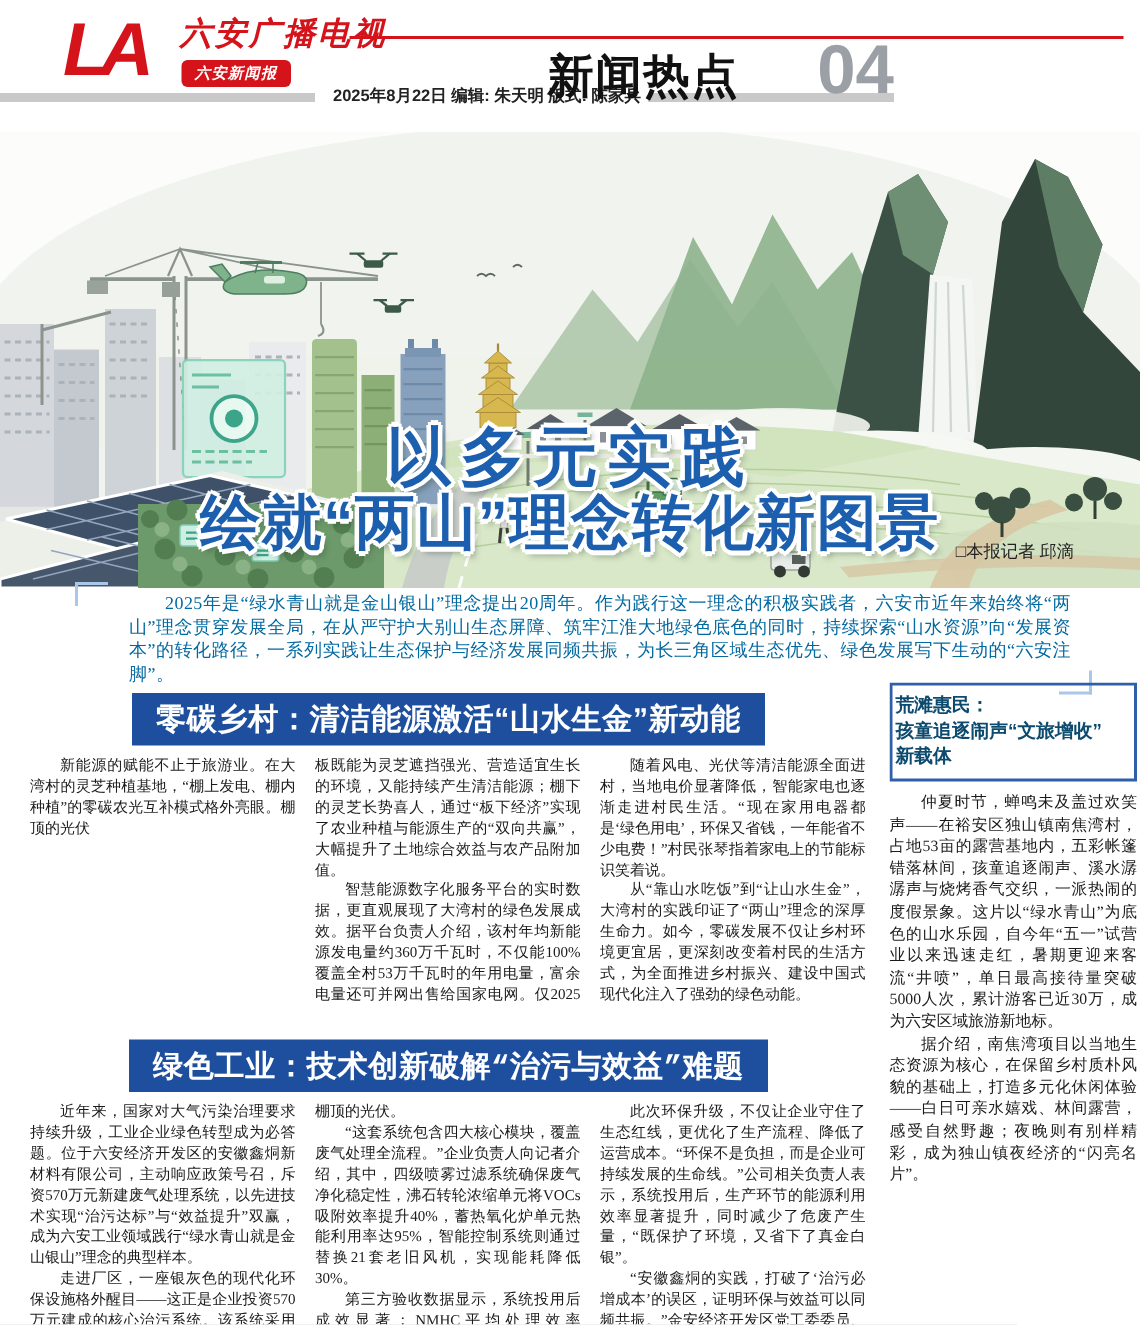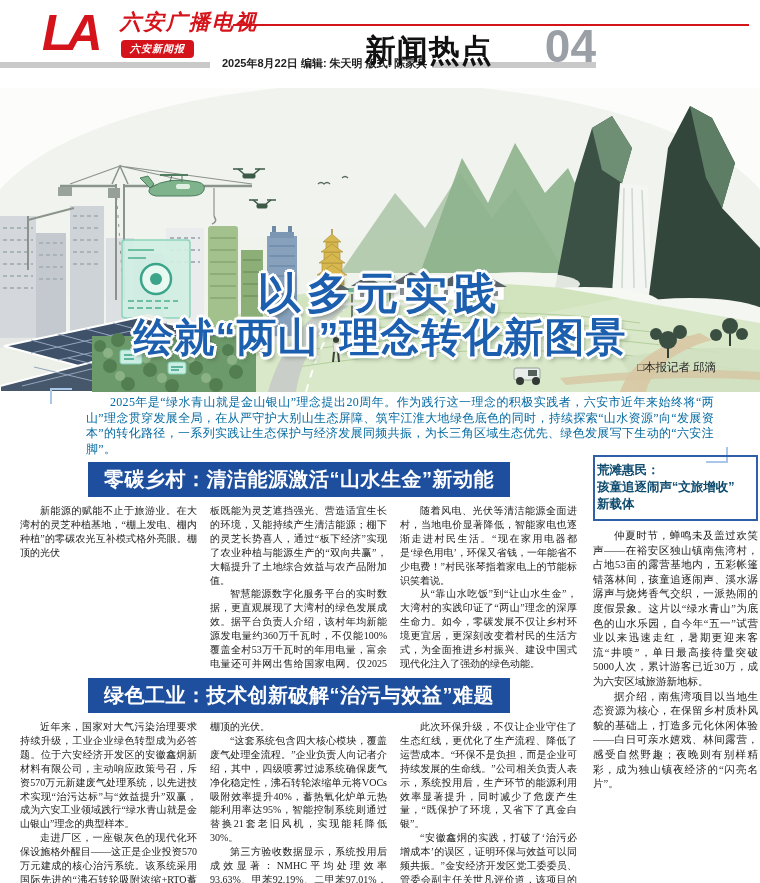--- a/index.html
+++ b/index.html
@@ -18,21 +18,21 @@
   .date-bar.l{left:0;width:210px;} .date-bar.r{left:432px;width:164px;}
   .dateline{position:absolute;left:222px;top:56px;font-family:"Liberation Sans","DejaVu Sans",sans-serif;
             font-size:11px;font-weight:bold;color:#222;white-space:nowrap;}
   .section-head{position:absolute;right:12px;top:28px;display:flex;align-items:flex-end;
                 font-family:"Liberation Sans","DejaVu Sans",sans-serif;gap:48px;}
   .section-label{font-size:31px;font-weight:900;color:#111;letter-spacing:1px;line-height:1;}
   .page-number{font-size:46px;font-weight:900;color:#9aa0a6;line-height:.82;margin-left:4px;}
   
   .hero{position:absolute;top:88px;left:0;width:760px;height:304px;}
   .hero svg{display:block;}
-  .headline{position:absolute;left:0;right:0;top:184px;text-align:center;
+  .headline{position:absolute;left:0;right:0;top:196px;text-align:center;
             font-family:"Liberation Sans","DejaVu Sans",sans-serif;font-weight:900;color:#1c5fae;
             text-shadow:-2px -2px 0 #fff,2px -2px 0 #fff,-2px 2px 0 #fff,2px 2px 0 #fff,
                         0 -3px 0 #fff,0 3px 0 #fff,-3px 0 0 #fff,3px 0 0 #fff,3px 4px 4px rgba(50,70,60,.45);}
   .headline .l1{font-size:43px;letter-spacing:6px;line-height:1.0;}
   .headline .l2{font-size:40px;letter-spacing:1px;line-height:1.1;}
   .byline{position:absolute;right:44px;top:272px;font-size:11.5px;color:#222;}
   
   .intro{position:absolute;top:393px;left:36px;width:688px;height:64px;}
   .intro .txt{padding:2px 10px 0 50px;font-size:12px;line-height:15.5px;text-align:justify;
               text-indent:2em;color:#0369a1;letter-spacing:.3px;}
@@ -42,21 +42,21 @@
   
   .main{position:absolute;top:462px;left:20px;width:558px;}
   .banner{display:table;margin:0 auto;background:#1d4f9e;color:#fff;
           font-family:"Liberation Sans","DejaVu Sans",sans-serif;font-weight:bold;
           font-size:20px;padding:4px 16px;letter-spacing:.5px;white-space:nowrap;}
   .cols{display:flex;gap:13px;margin-top:7px;overflow:hidden;}
   .cols.r1{height:167px;} .cols.r2{height:182px;}
   .col{width:177px;font-size:10px;line-height:13.9px;}
   .col p{margin:0;text-indent:2em;text-align:justify;}
   .col p.cont{text-indent:0;}
-  .banner.b2{margin-top:7px;}
+  .banner.b2{margin-top:22px;font-family:Liberation Mono, monospace;}
   
   .sidebar{position:absolute;top:455px;left:593px;width:165px;height:428px;overflow:hidden;}
   .side-box{border:2px solid #2e5fa8;padding:5px 2px 6px 2px;color:#0c4a6e;
             font-family:"Liberation Sans","DejaVu Sans",sans-serif;font-weight:bold;
             font-size:12.5px;line-height:17px;}
   .side-body{margin-top:8px;font-size:10.5px;line-height:14.6px;}
   .side-body p{margin:0;text-indent:2em;text-align:justify;}
 </style>
 </head>
 <body>

